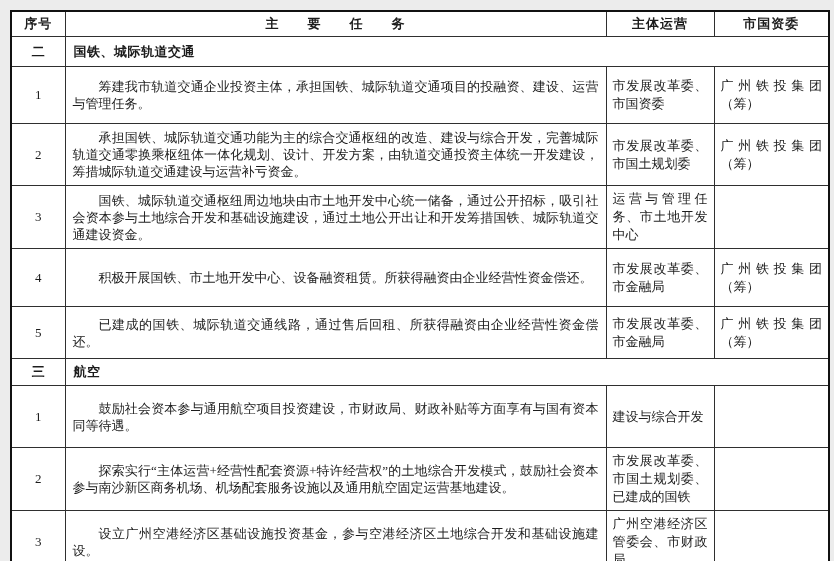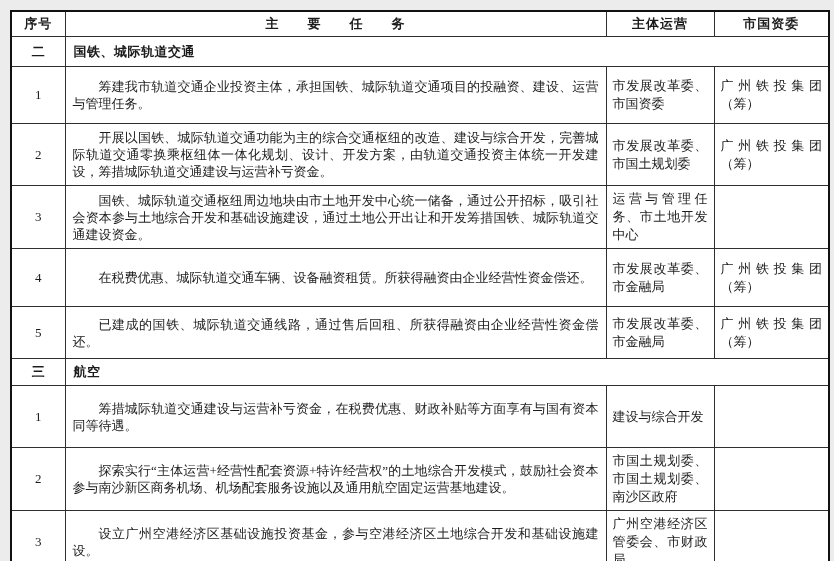--- a/index.html
+++ b/index.html
@@ -99,67 +99,67 @@
         <td class="no-cell">1</td>
         <td class="task-cell">
             <p>筹建我市轨道交通企业投资主体，承担国铁、城际轨道交通项目的投融资、建设、运营与管理任务。</p>
           </td>
         <td class="dept-cell">市发展改革委、市国资委</td>
         <td class="entity-cell">广州铁投集团（筹）</td>
       </tr>
       <tr style="height:62px">
         <td class="no-cell">2</td>
         <td class="task-cell">
-            <p>开展以国铁、城际轨道交通功能为主的综合交通枢纽的改造、建设与综合开发，完善城际轨道交通零换乘枢纽体一体化规划、设计、开发方案，由轨道交通投资主体统一开发建设，筹措城际轨道交通建设与运营补亏资金。</p>
+            <p>承担国铁、城际轨道交通功能为主的综合交通枢纽的改造、建设与综合开发，完善城际轨道交通零换乘枢纽体一体化规划、设计、开发方案，由轨道交通投资主体统一开发建设，筹措城际轨道交通建设与运营补亏资金。</p>
           </td>
         <td class="dept-cell">市发展改革委、市国土规划委</td>
         <td class="entity-cell">广州铁投集团（筹）</td>
       </tr>
       <tr style="height:61px">
         <td class="no-cell">3</td>
         <td class="task-cell">
             <p>国铁、城际轨道交通枢纽周边地块由市土地开发中心统一储备，通过公开招标，吸引社会资本参与土地综合开发和基础设施建设，通过土地公开出让和开发筹措国铁、城际轨道交通建设资金。</p>
           </td>
         <td class="dept-cell">运营与管理任务、市土地开发中心</td>
         <td class="entity-cell"></td>
       </tr>
       <tr style="height:58px">
         <td class="no-cell">4</td>
         <td class="task-cell">
-            <p>在税费优惠、城际轨道交通车辆、设备融资租赁。所获得融资由企业经营性资金偿还。</p>
+            <p>积极开展国铁、市土地开发中心、设备融资租赁。所获得融资由企业经营性资金偿还。</p>
           </td>
         <td class="dept-cell">市发展改革委、市金融局</td>
         <td class="entity-cell">广州铁投集团（筹）</td>
       </tr>
       <tr style="height:52px">
         <td class="no-cell">5</td>
         <td class="task-cell">
             <p>已建成的国铁、城际轨道交通线路，通过售后回租、所获得融资由企业经营性资金偿还。</p>
           </td>
         <td class="dept-cell">市发展改革委、市金融局</td>
         <td class="entity-cell">广州铁投集团（筹）</td>
       </tr>
       <tr class="section-row" style="height:27px">
         <td class="no-cell">三</td>
         <td class="section-cell" colspan="3">航空</td>
       </tr>
       <tr style="height:62px">
         <td class="no-cell">1</td>
         <td class="task-cell">
-            <p>筹措城际轨道交通建设与运营补亏资金，在税费优惠、财政补贴等方面享有与国有资本同等待遇。</p>
+            <p>鼓励社会资本参与通用航空项目投资建设，市财政局、财政补贴等方面享有与国有资本同等待遇。</p>
           </td>
         <td class="dept-cell">建设与综合开发</td>
         <td class="entity-cell"></td>
       </tr>
       <tr style="height:58px">
         <td class="no-cell">2</td>
         <td class="task-cell">
             <p>探索实行“主体运营+经营性配套资源+特许经营权”的土地综合开发模式，鼓励社会资本参与南沙新区商务机场、机场配套服务设施以及通用航空固定运营基地建设。</p>
           </td>
-        <td class="dept-cell">市国土规划委、市国土规划委、南沙区政府</td>
+        <td class="dept-cell">市发展改革委、市国土规划委、已建成的国铁</td>
         <td class="entity-cell"></td>
       </tr>
       <tr style="height:57px">
         <td class="no-cell">3</td>
         <td class="task-cell">
             <p>设立广州空港经济区基础设施投资基金，参与空港经济区土地综合开发和基础设施建设。</p>
           </td>
         <td class="dept-cell">广州空港经济区管委会、市财政局</td>
         <td class="entity-cell"></td>
       </tr>

